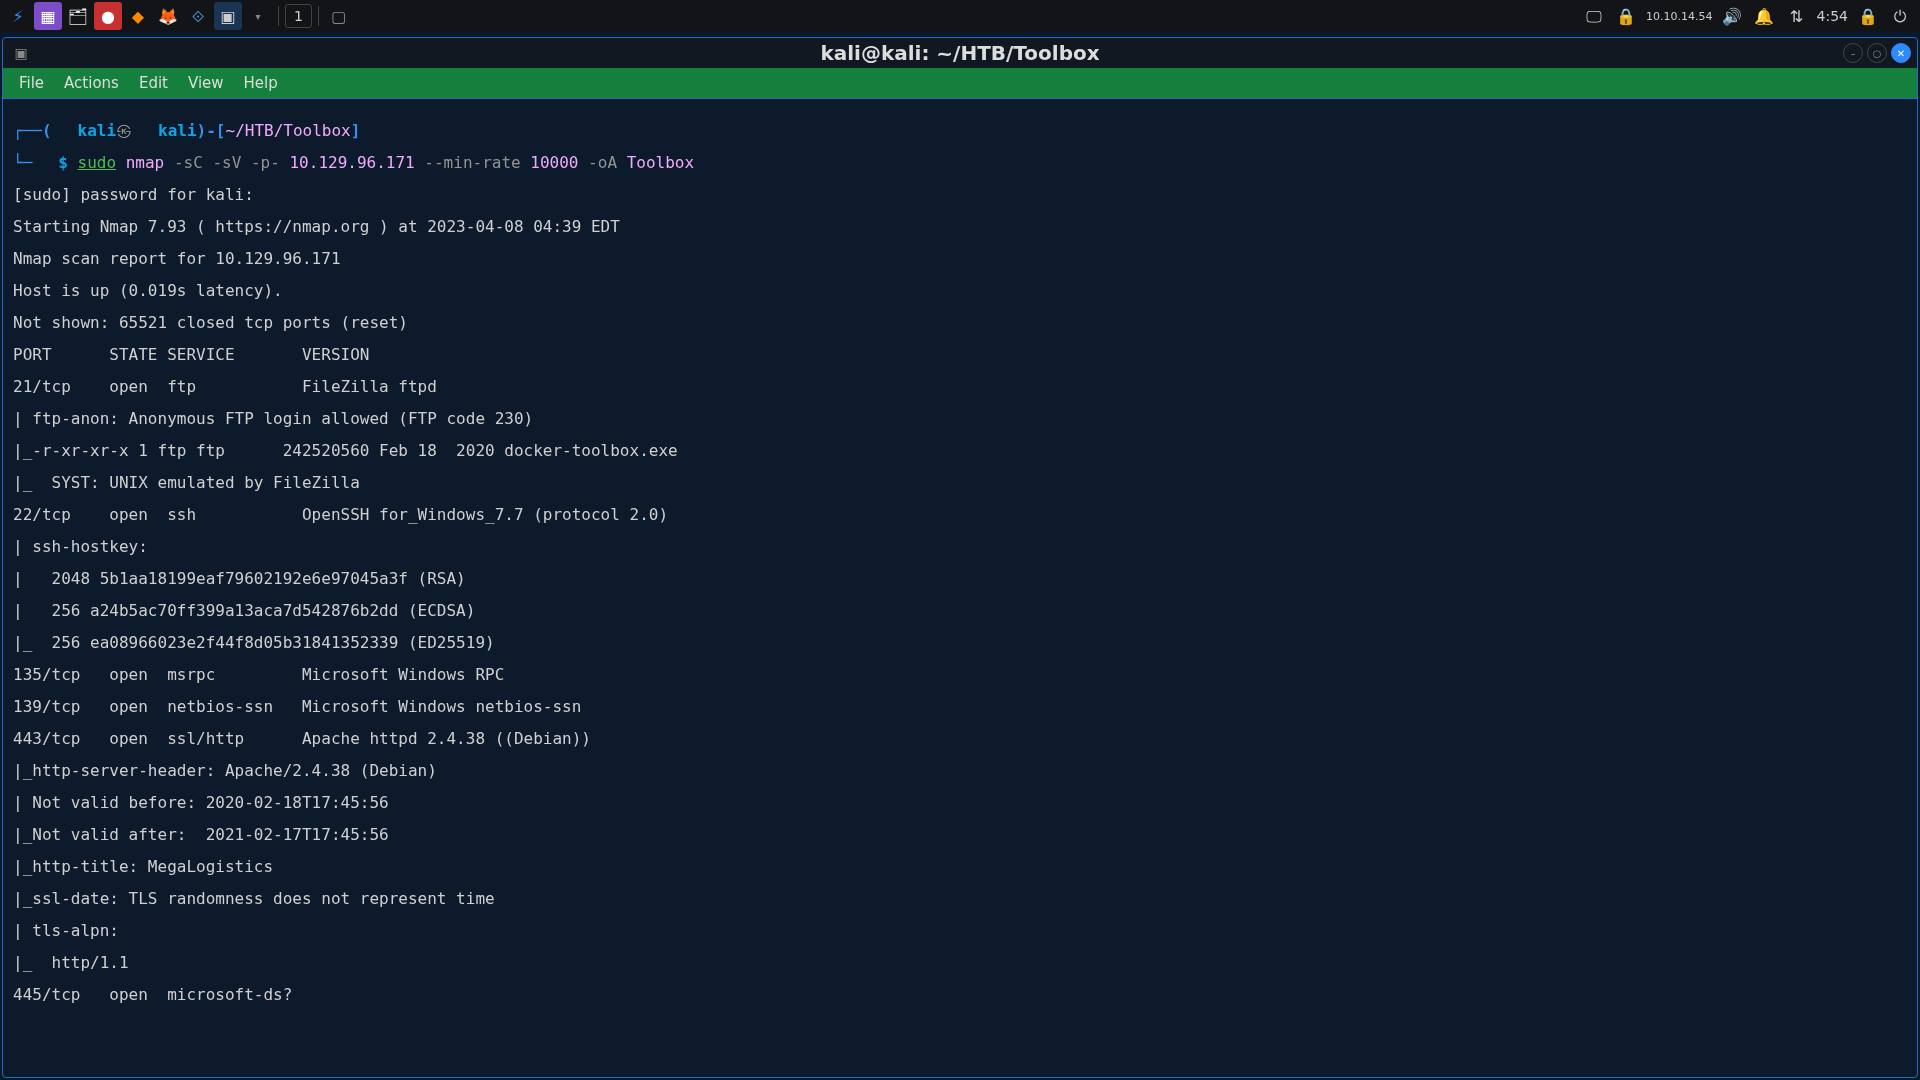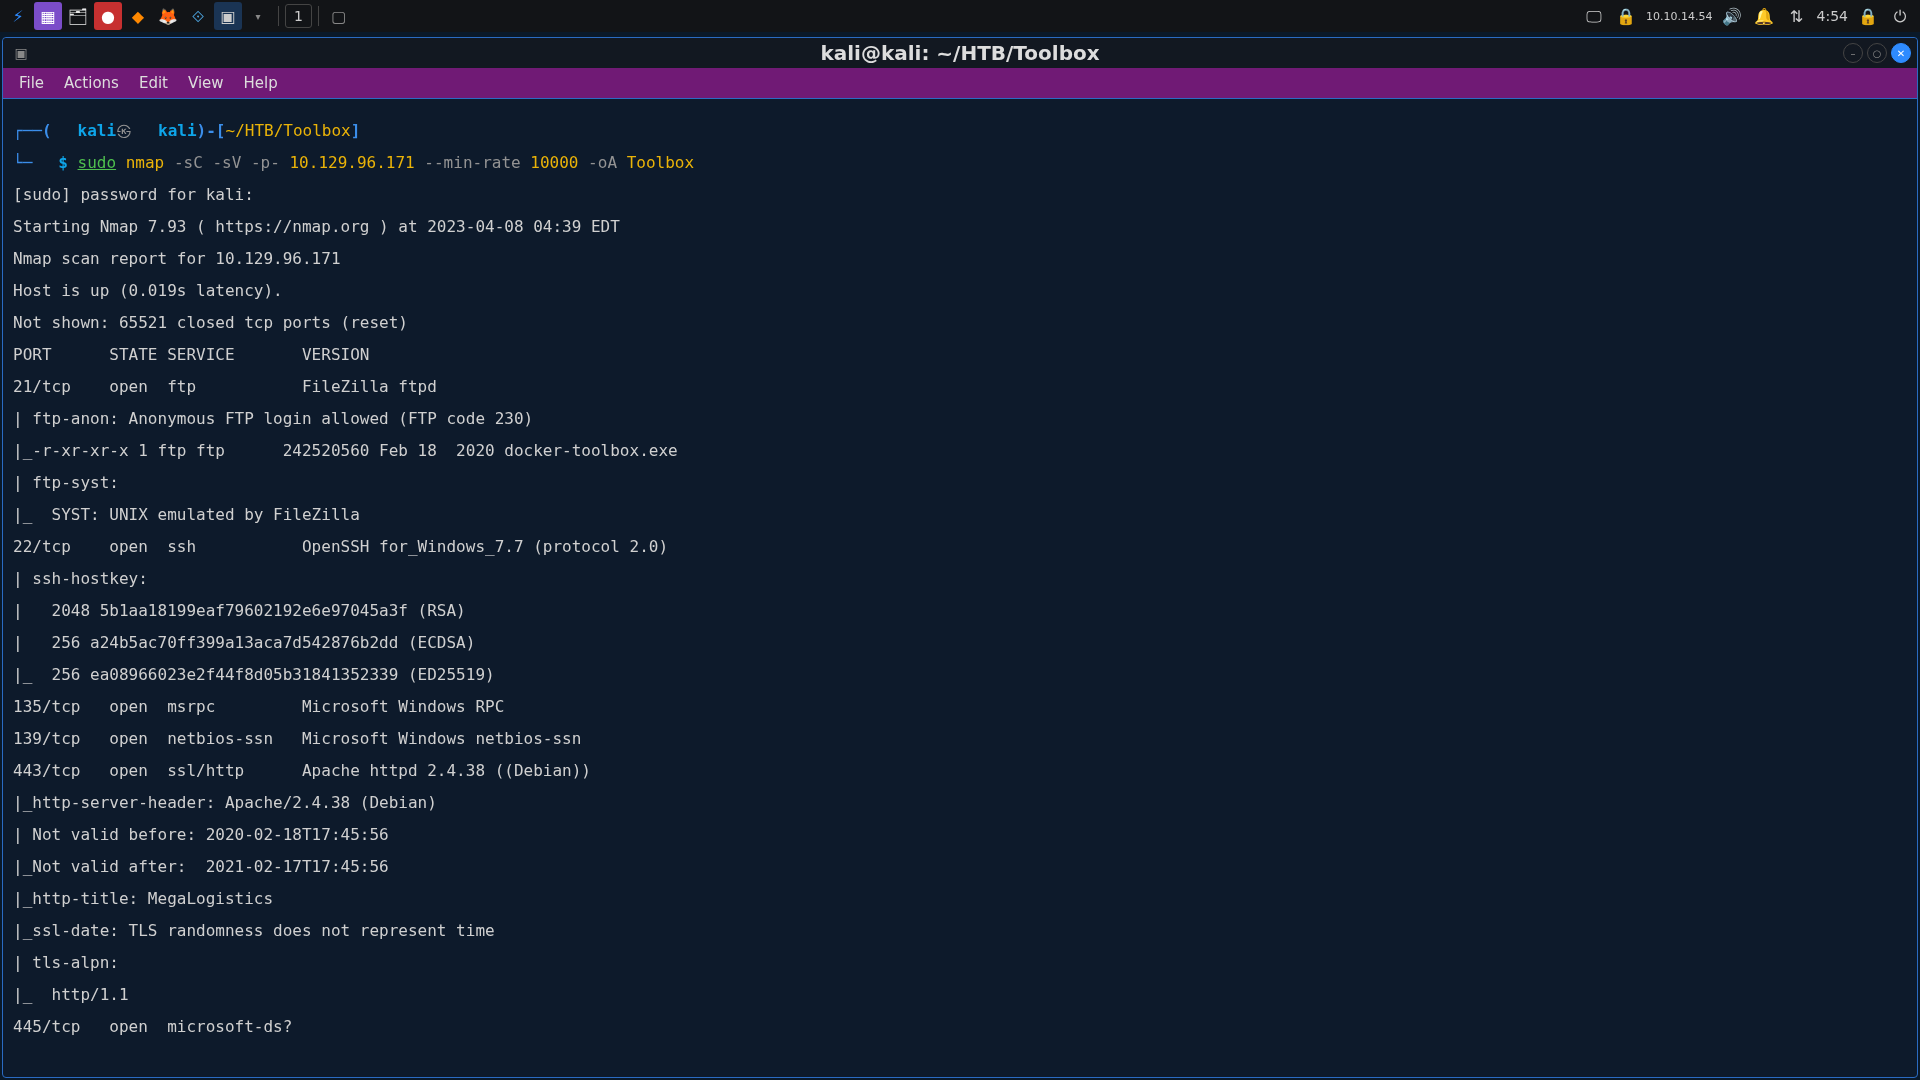--- a/index.html
+++ b/index.html
@@ -106,42 +106,42 @@
   display: flex;
   align-items: center;
   justify-content: center;
   font-size: 10px;
   color: #888;
   cursor: pointer;
 }
 .tbtn-close { background: #2e8bff; color: white; border-color: #2e8bff; }
 .menubar {
   height: 30px;
-  background: #701a75;
+  background: #15803d;
   display: flex;
   align-items: center;
   gap: 4px;
   padding: 0 8px;
 }
 .menu-item { color: #ddd; padding: 4px 8px; cursor: pointer; font-size: 15px; }
 .terminal {
   flex: 1;
   padding: 8px 10px;
   font-family: "DejaVu Sans Mono", "Liberation Mono", monospace;
   font-size: 16px;
   line-height: 16px;
   color: #d0d0d0;
   white-space: pre;
   overflow: hidden;
   border-top: 1px solid #2a6bc2;
 }
 .line { display: block; white-space: pre; }
 .c-blue { color: #3b8eea; font-weight: bold; }
 .c-red { color: #0ea5e9; font-weight: bold; padding-left: 26px; }
-.c-white { color: #eab308; }
+.c-white { color: #f0abfc; }
 .c-gray { color: #939393; }
 .c-greenud { color: #4ebf4e; text-decoration: underline; }
 </style>
 </head>
 <body>
 
 <div class="taskbar">
   <div class="taskbar-icon tb-kali">⚡</div>
   <div class="taskbar-icon tb-purple">▦</div>
   <div class="taskbar-icon tb-folder">🗂</div>
@@ -191,21 +191,20 @@
 <span class="line"><span class="c-blue">└─</span><span class="c-red">$</span> <span class="c-greenud">sudo</span><span class="c-white"> nmap </span><span class="c-gray">-sC -sV -p-</span><span class="c-white"> 10.129.96.171 </span><span class="c-gray">--min-rate</span><span class="c-white"> 10000 </span><span class="c-gray">-oA</span><span class="c-white"> Toolbox</span></span>
 <span class="line">[sudo] password for kali: </span>
 <span class="line">Starting Nmap 7.93 ( https://nmap.org ) at 2023-04-08 04:39 EDT</span>
 <span class="line">Nmap scan report for 10.129.96.171</span>
 <span class="line">Host is up (0.019s latency).</span>
 <span class="line">Not shown: 65521 closed tcp ports (reset)</span>
 <span class="line">PORT      STATE SERVICE       VERSION</span>
 <span class="line">21/tcp    open  ftp           FileZilla ftpd</span>
 <span class="line">| ftp-anon: Anonymous FTP login allowed (FTP code 230)</span>
 <span class="line">|_-r-xr-xr-x 1 ftp ftp      242520560 Feb 18  2020 docker-toolbox.exe</span>
-<span class="line">| ftp-syst: </span>
 <span class="line">|_  SYST: UNIX emulated by FileZilla</span>
 <span class="line">22/tcp    open  ssh           OpenSSH for_Windows_7.7 (protocol 2.0)</span>
 <span class="line">| ssh-hostkey: </span>
 <span class="line">|   2048 5b1aa18199eaf79602192e6e97045a3f (RSA)</span>
 <span class="line">|   256 a24b5ac70ff399a13aca7d542876b2dd (ECDSA)</span>
 <span class="line">|_  256 ea08966023e2f44f8d05b31841352339 (ED25519)</span>
 <span class="line">135/tcp   open  msrpc         Microsoft Windows RPC</span>
 <span class="line">139/tcp   open  netbios-ssn   Microsoft Windows netbios-ssn</span>
 <span class="line">443/tcp   open  ssl/http      Apache httpd 2.4.38 ((Debian))</span>
 <span class="line">|_http-server-header: Apache/2.4.38 (Debian)</span>

